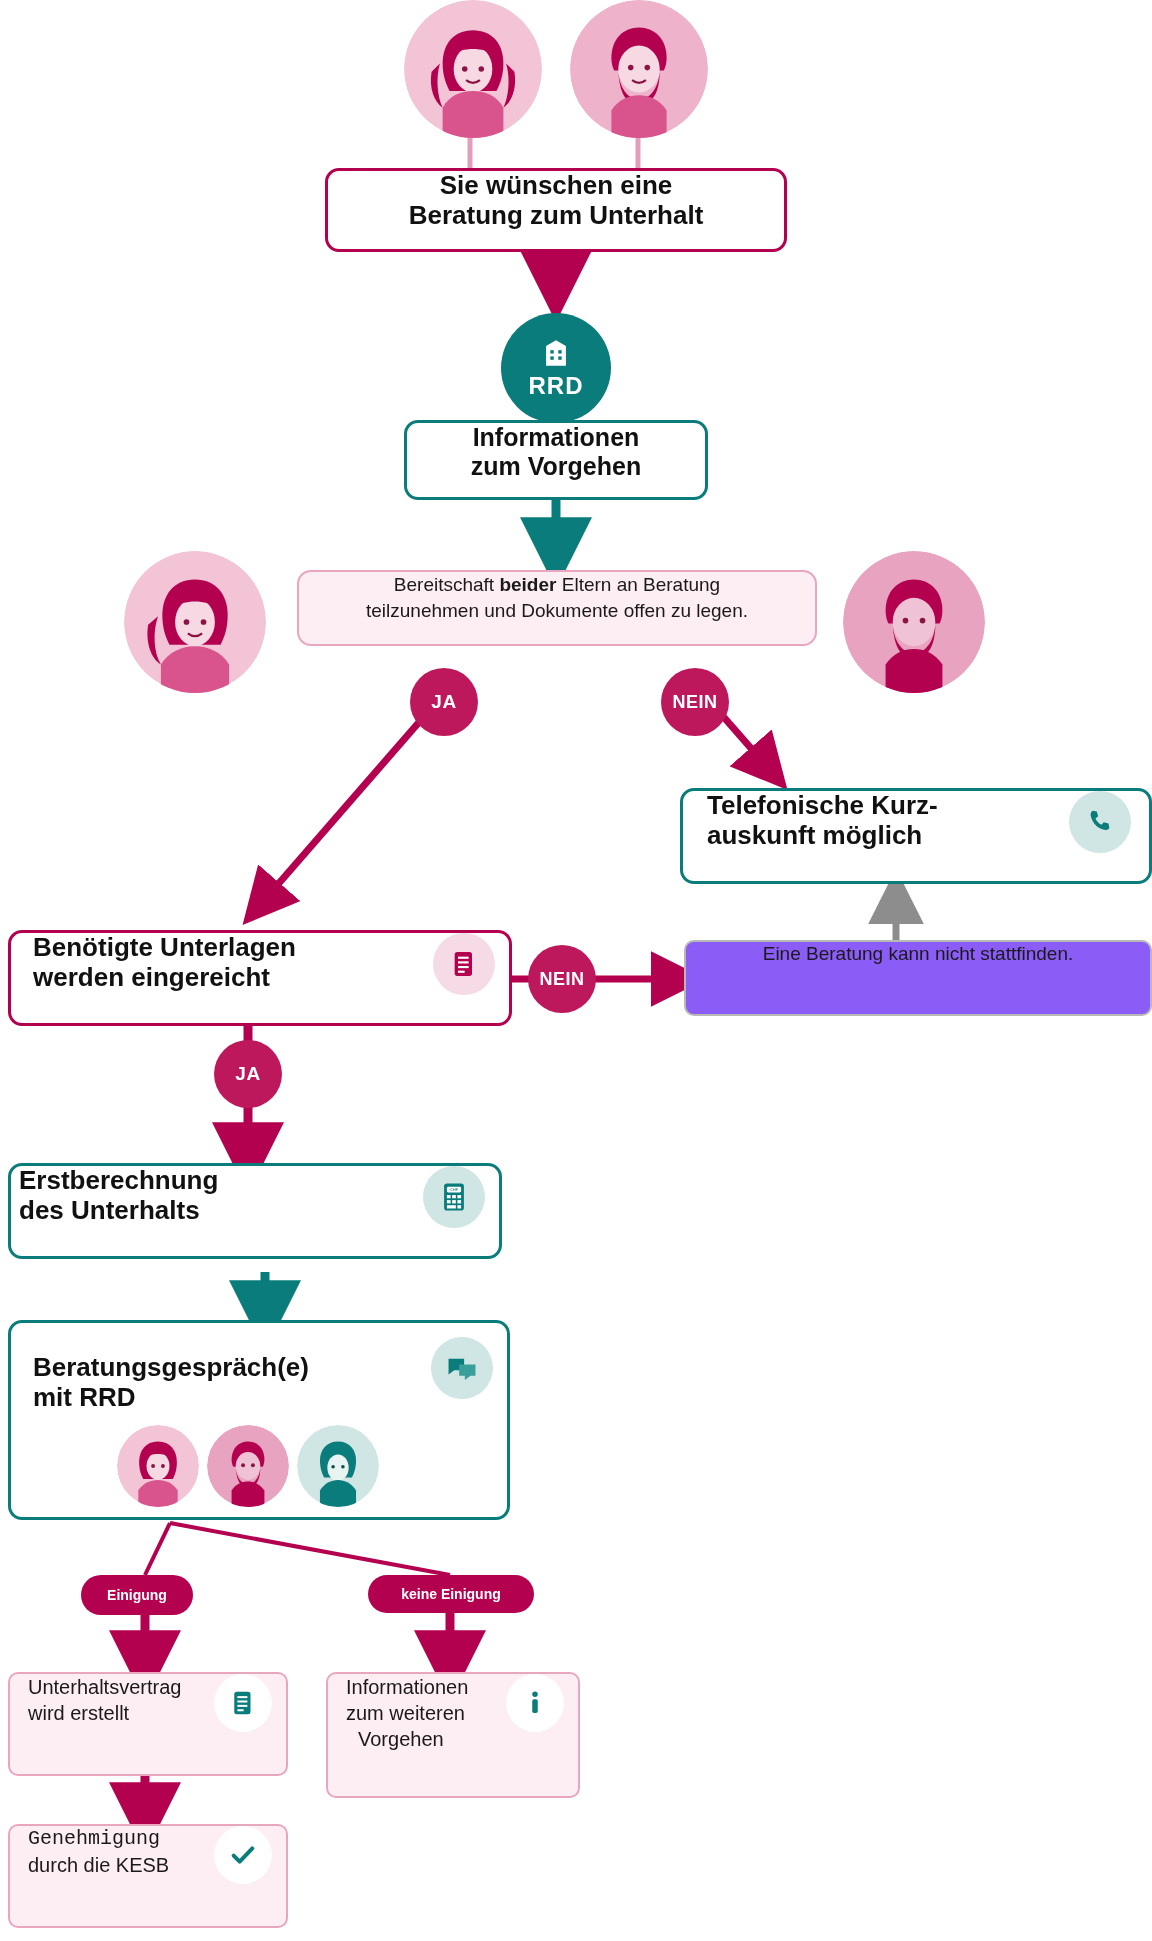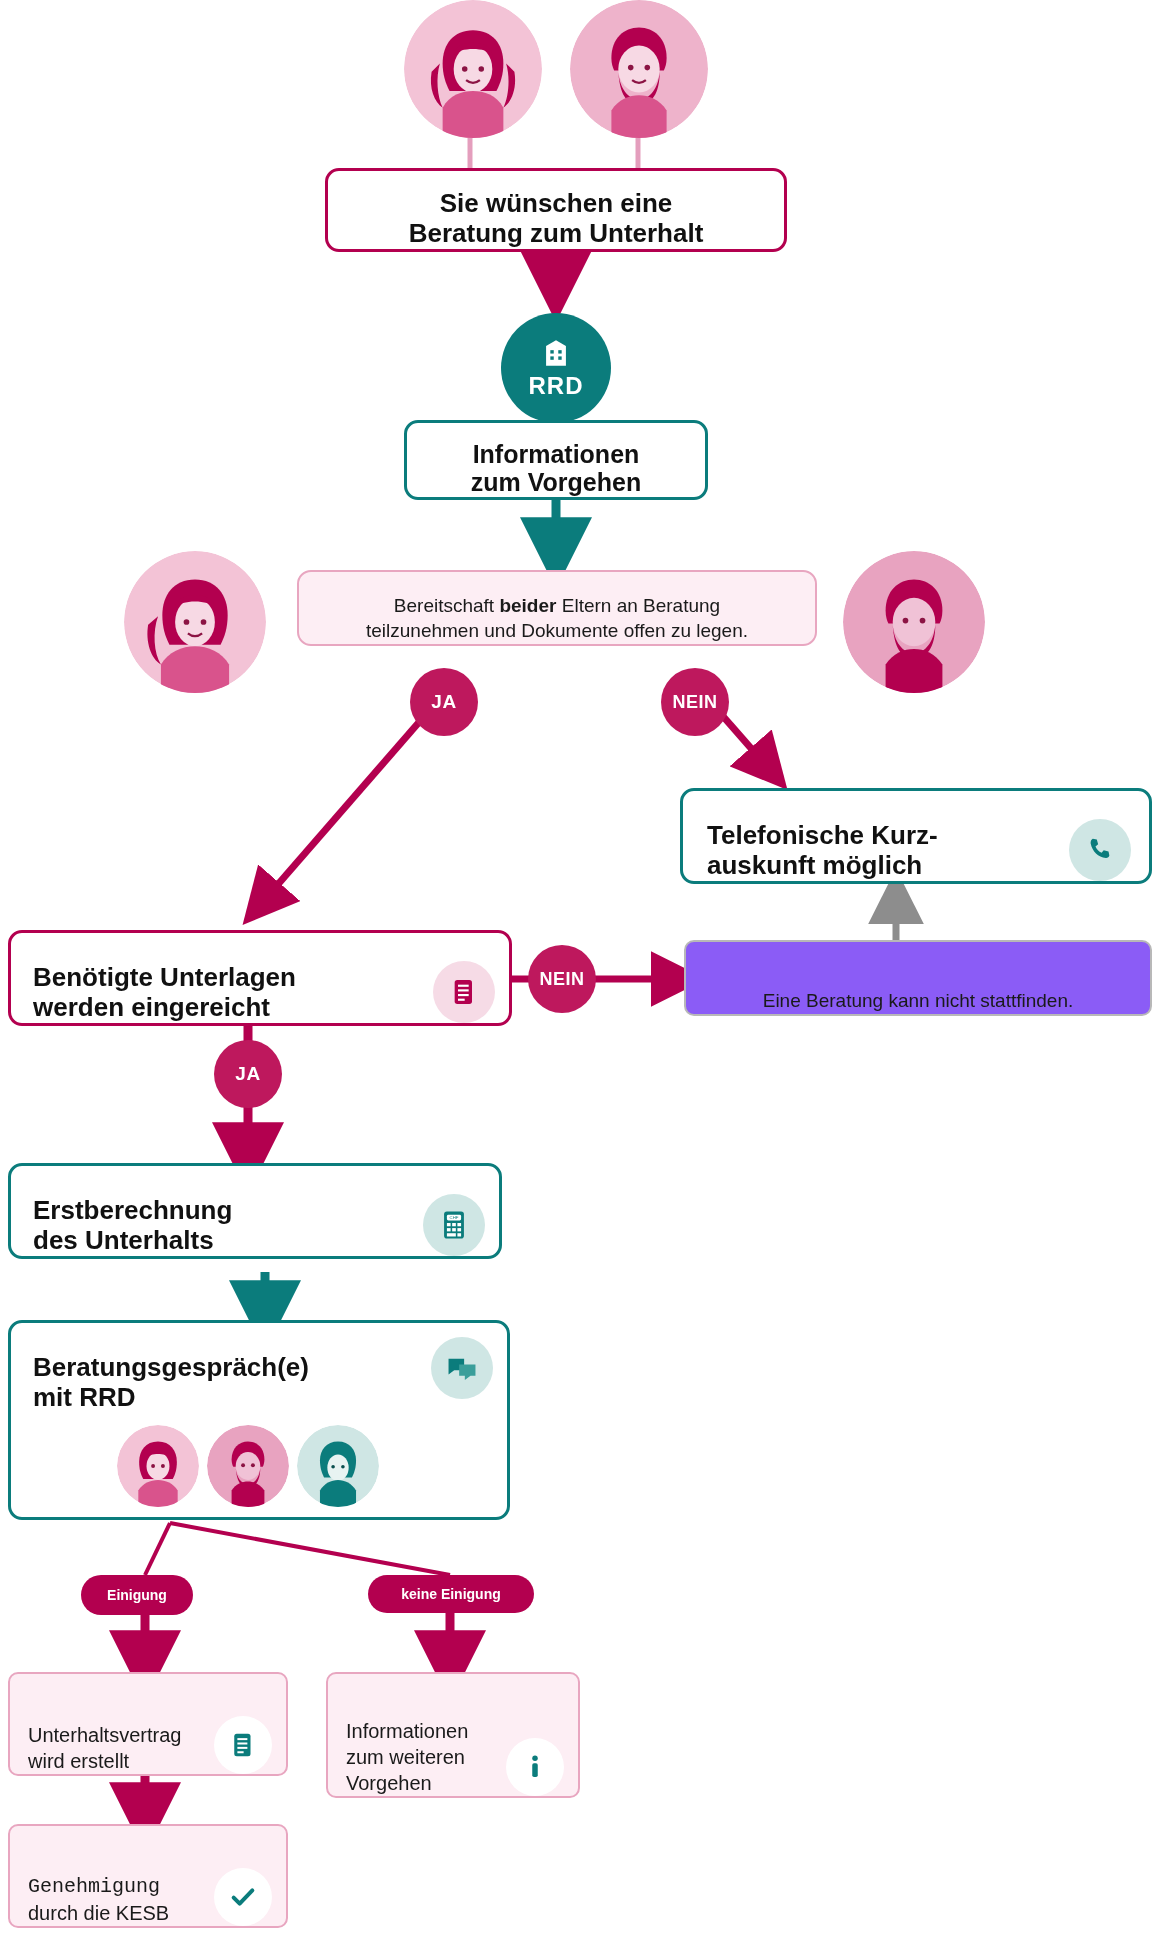--- a/index.html
+++ b/index.html
@@ -30,21 +30,21 @@
   .node {
     position: absolute;
     box-sizing: border-box;
   }
 
   
   .box {
     border-radius: 14px;
     background: #ffffff;
     display: flex;
-    align-items: flex-end;
+    align-items: flex-start;
     box-sizing: border-box;
   }
   .box-crimson {
     border: 3px solid #b3004f;
   }
   .box-teal {
     border: 3px solid #0b7c7c;
   }
   .box-pinkfill {
     border: 2px solid #e8a6c0;
@@ -302,21 +302,21 @@
   </div>
 
   <div class="pill-circle" style="left:214px; top:1040px; width:68px; height:68px; font-size:19px;">
     <span>JA</span>
   </div>
 
   <div class="node box box-grey" style="left:684px; top:940px; width:468px; height:76px; justify-content:center;">
     <div class="box-plain" style="font-size:19px; text-align:center;">Eine Beratung kann nicht stattfinden.</div>
   </div>
 
-  <div class="node box box-teal" style="left:8px; top:1163px; width:494px; height:96px; padding:0 14px 0 22px; justify-content:space-between;">
+  <div class="node box box-teal" style="left:8px; top:1163px; width:494px; height:96px; padding:0 14px 0 8px; justify-content:space-between;">
     <div>
       <div class="box-title" style="font-size:26px;">Erstberechnung</div>
       <div class="box-title" style="font-size:26px;">des Unterhalts</div>
     </div>
     <div class="icon-badge tealish" style="width:62px; height:62px;">
       <svg width="34" height="34" viewBox="0 0 24 24">
         <rect x="5" y="2.5" width="14" height="19" rx="2" fill="#0b7c7c"></rect>
         <rect x="7" y="4.8" width="10" height="4" rx="1" fill="#ffffff"></rect>
         <text x="12" y="8.1" font-size="3.1" text-anchor="middle" fill="#0b7c7c" font-family="Liberation Sans, sans-serif">CHF</text>
         <rect x="7" y="10.6" width="2.6" height="2.3" fill="#ffffff"></rect>
@@ -401,21 +401,21 @@
         <rect x="7.5" y="13.5" width="8" height="1.6" fill="#ffffff"></rect>
         <rect x="7.5" y="17" width="5" height="1.6" fill="#ffffff"></rect>
       </svg>
     </div>
   </div>
 
   <div class="node box box-pinkfill" style="left:326px; top:1672px; width:254px; height:126px; padding:0 14px 0 18px; justify-content:space-between; border-radius:10px;">
     <div>
       <div class="box-plain" style="font-size:20px;">Informationen</div>
       <div class="box-plain" style="font-size:20px;">zum weiteren</div>
-      <div class="box-plain" style="font-size:20px;">Vorgehen</div>
+      <div class="box-plain" style="font-size:20px;margin-left:12px;">Vorgehen</div>
     </div>
     <div class="icon-badge white" style="width:58px; height:58px;">
       <svg width="30" height="30" viewBox="0 0 24 24">
         <circle cx="12" cy="5" r="2.2" fill="#0b7c7c"></circle>
         <rect x="9.8" y="9" width="4.4" height="11" rx="1.4" fill="#0b7c7c"></rect>
       </svg>
     </div>
   </div>
 
   <div class="node box box-pinkfill" style="left:8px; top:1824px; width:280px; height:104px; padding:0 14px 0 18px; justify-content:space-between; border-radius:10px;">

